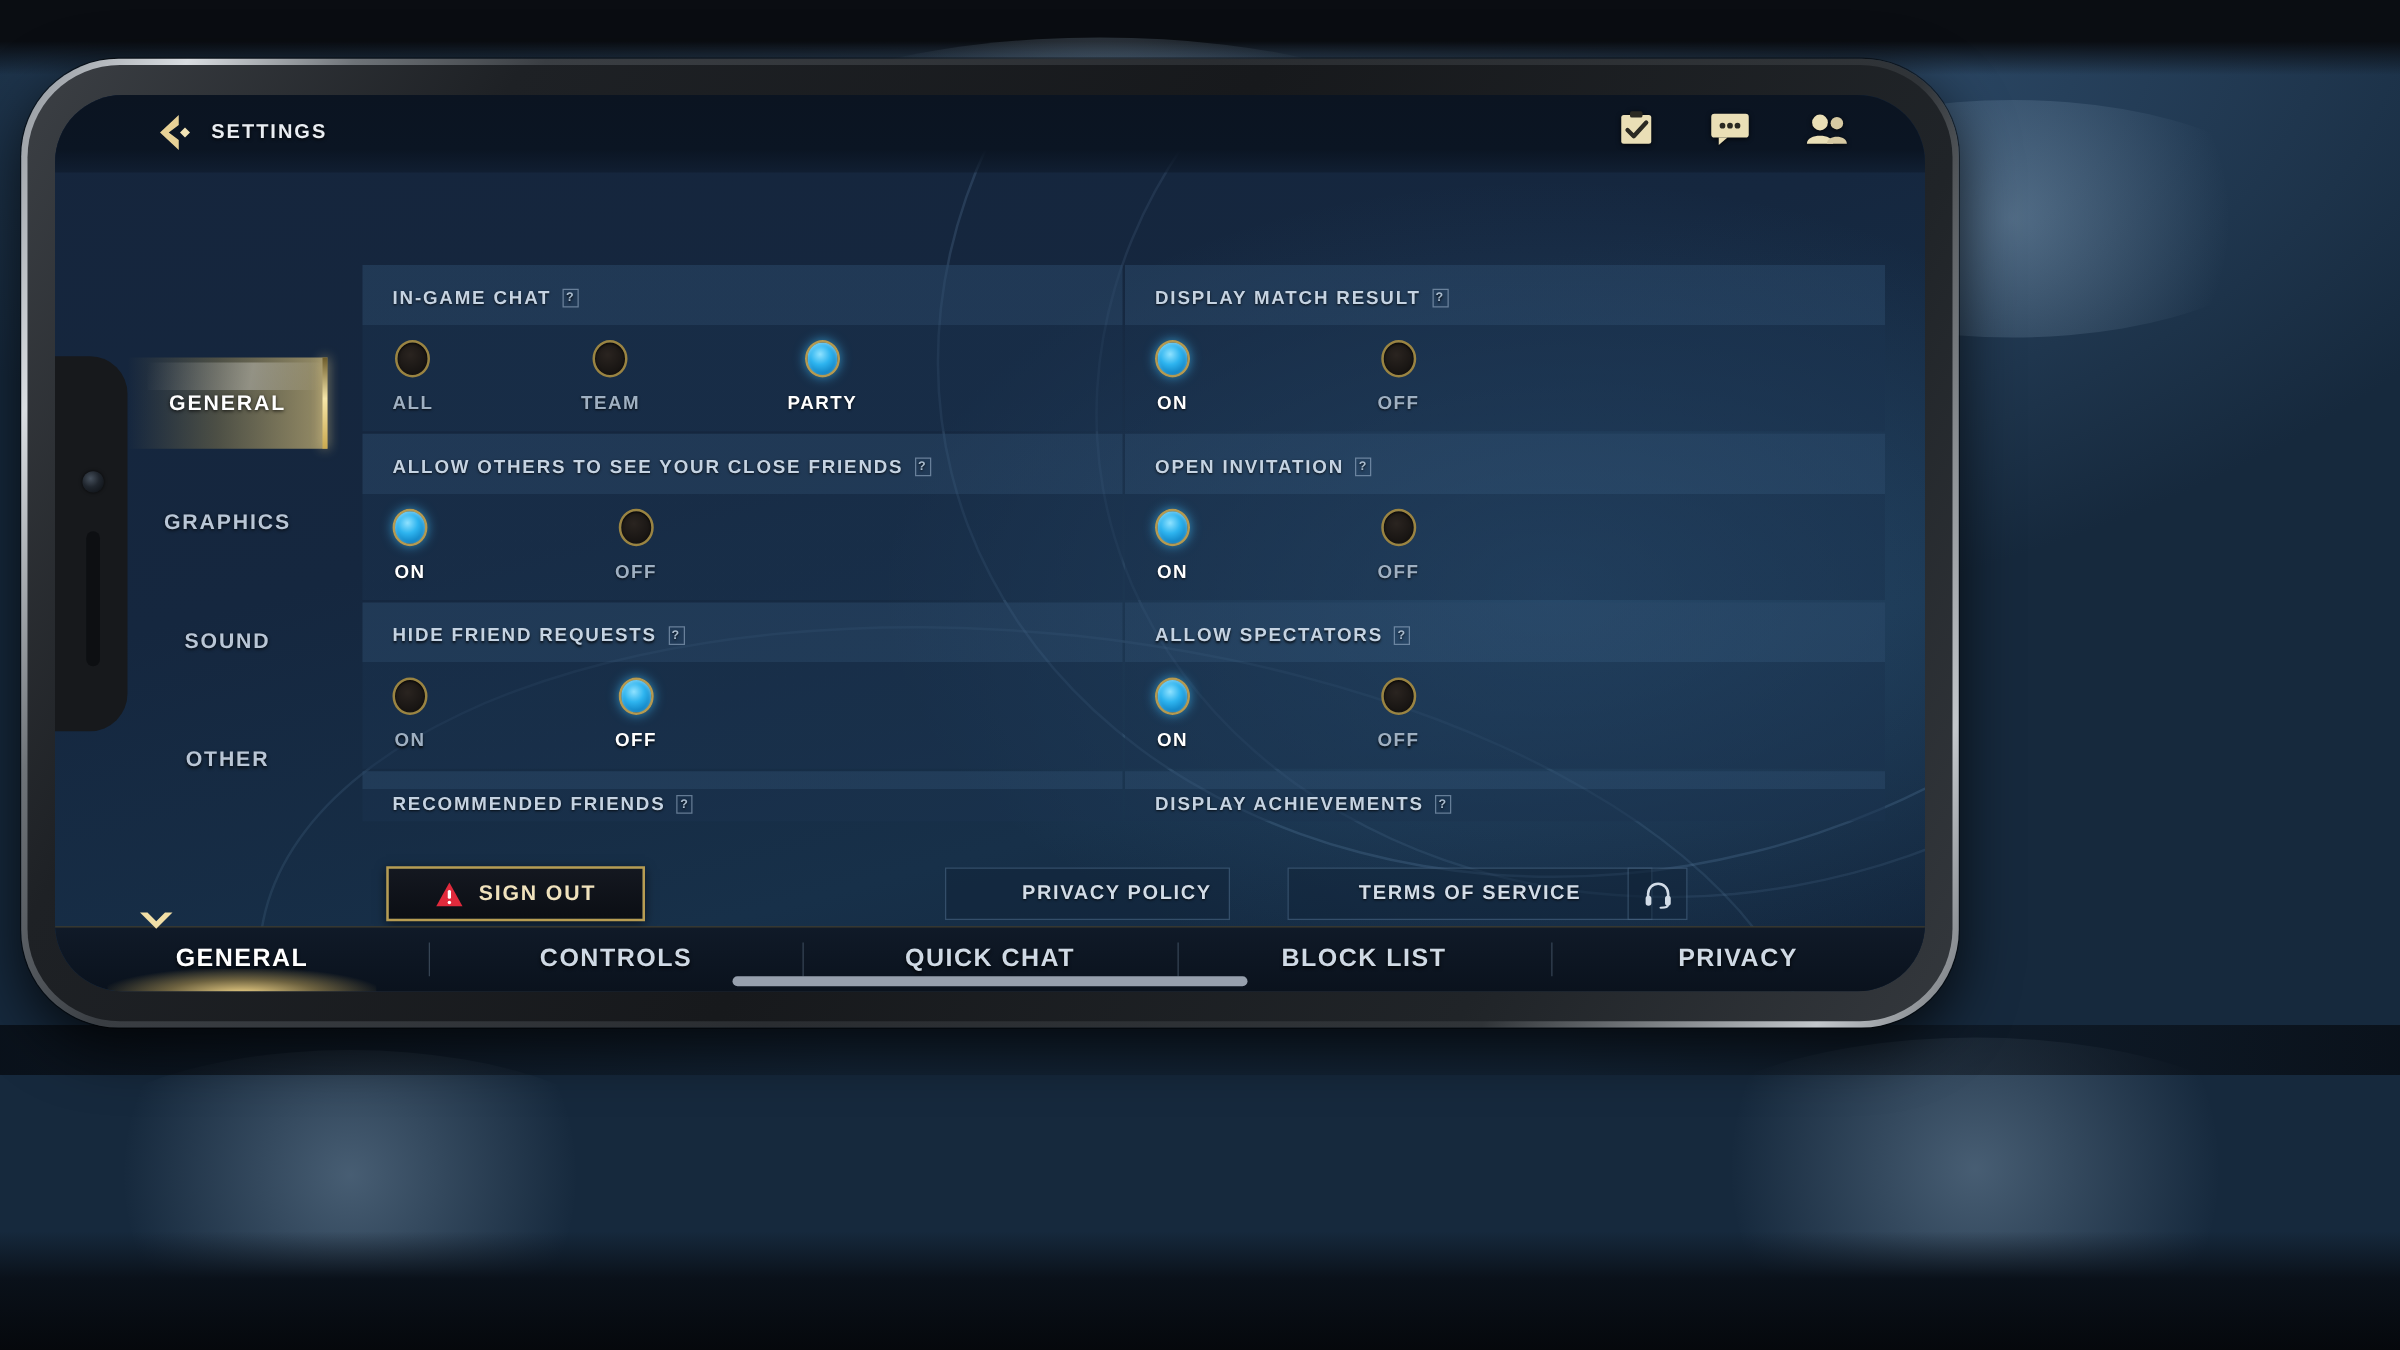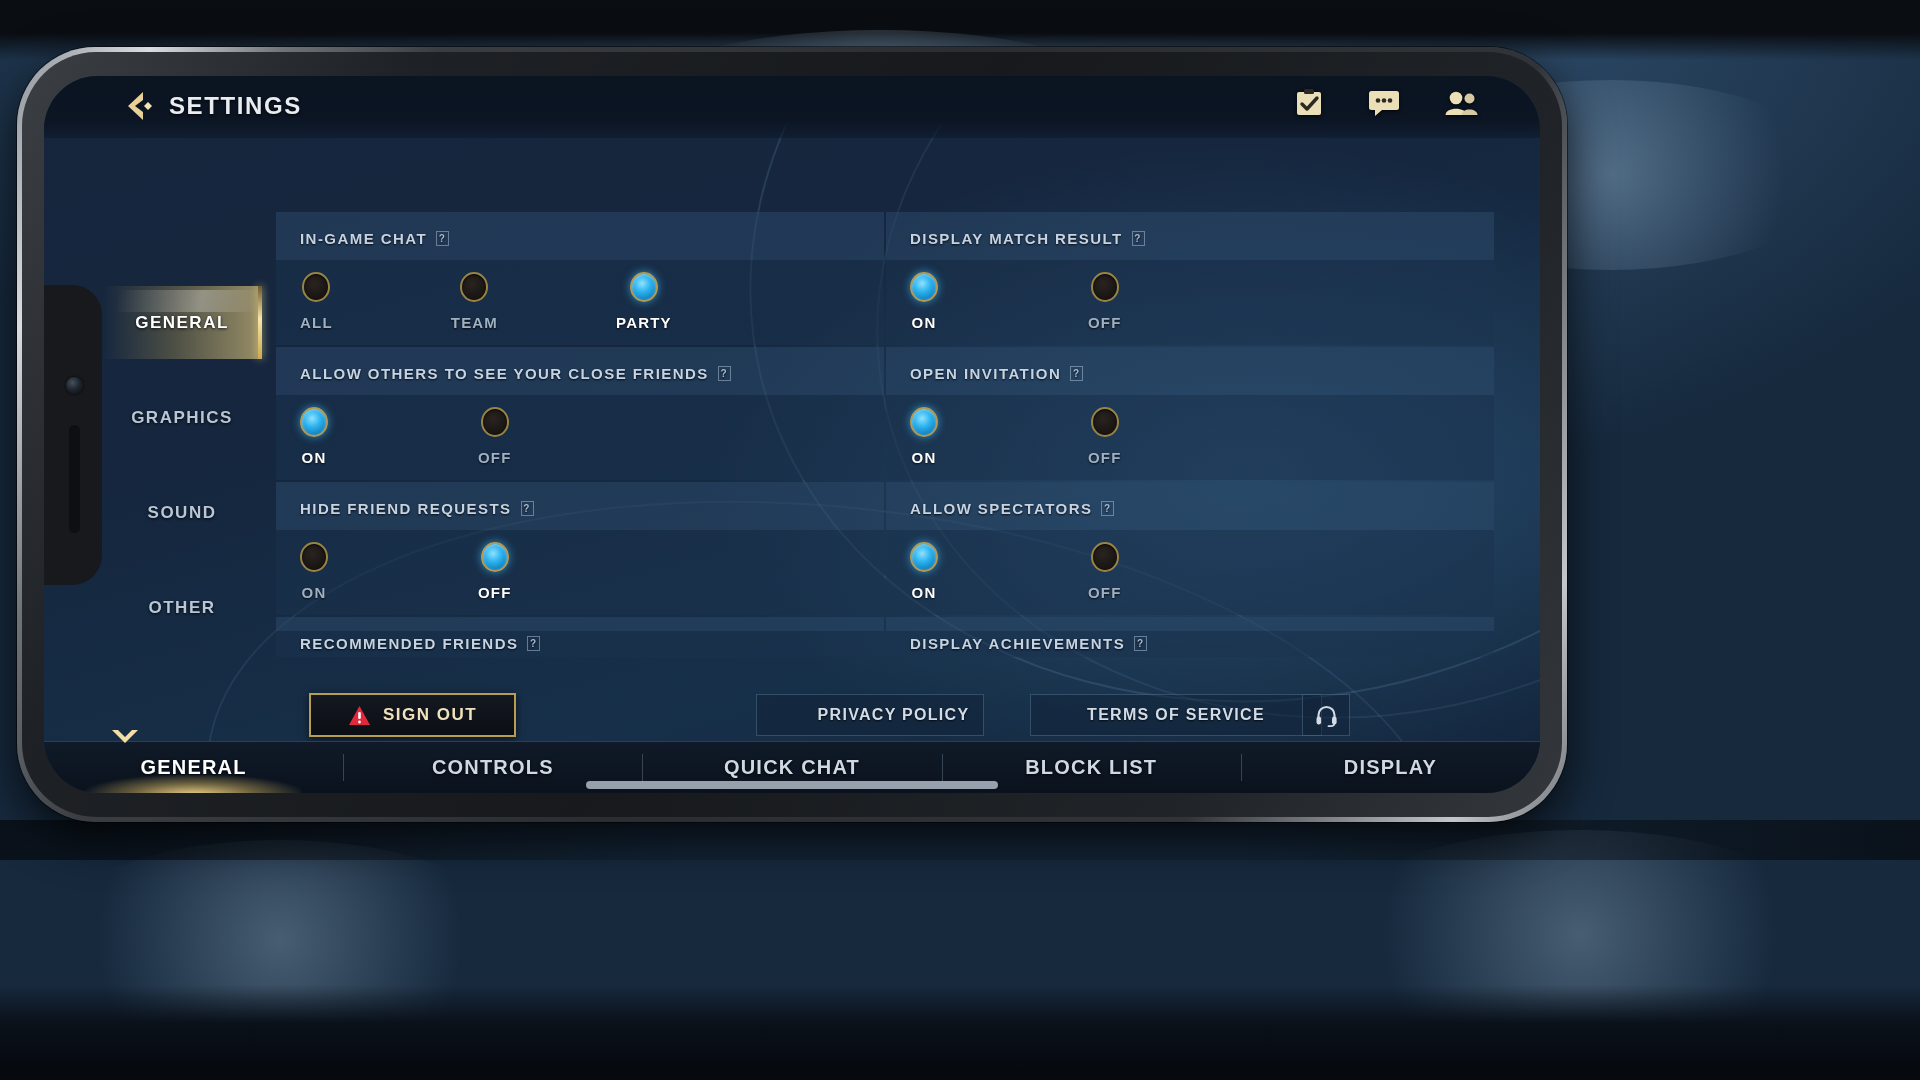--- a/index.html
+++ b/index.html
@@ -98,21 +98,21 @@
     position:absolute; left:0; right:0; top:0; height:62px;
     background:linear-gradient(180deg,#0b1421 0%,#0b1523 70%,rgba(11,21,35,.45) 100%);
     z-index:20;
   }
   #back-btn{
     position:absolute; left:82px; top:14px;
     display:flex; align-items:center; gap:13px; cursor:pointer;
   }
   #back-chevron{ width:30px; height:32px; display:block; }
   #page-title{
-    color:#e9edf2; font-size:24px; font-weight:bold; letter-spacing:1.6px;
+    color:#e9edf2; font-size:16px; font-weight:bold; letter-spacing:1.6px;
     text-shadow:0 1px 3px rgba(0,0,0,.9);
   }
   #top-icons{
     position:absolute; right:62px; top:12px;
     display:flex; align-items:center; gap:44px;
   }
   .top-icon{ cursor:pointer; display:block; filter:drop-shadow(0 1px 2px rgba(0,0,0,.8)); }
 
   
   #controlbar{
@@ -169,21 +169,21 @@
     box-shadow:0 0 9px rgba(240,215,140,.75);
   }
   .side-item.active:before{
     content:""; position:absolute; left:10%; top:4px; right:6px; height:22px;
     background:linear-gradient(100deg, rgba(255,255,255,0) 0%, rgba(255,255,255,.30) 60%, rgba(255,255,255,0) 100%);
     pointer-events:none;
   }
 
   
   #settings-grid{
-    position:absolute; left:232px; top:136px;
+    position:absolute; left:246px; top:136px;
     width:1218px;
     display:grid; grid-template-columns:1fr 1fr; column-gap:2px; row-gap:2px;
     z-index:15;
   }
   .cell{
     background:linear-gradient(180deg, rgba(42,72,104,.55) 0%, rgba(42,72,104,.55) 36%, rgba(26,50,78,.50) 36%, rgba(26,50,78,.50) 100%);
     padding:12px 24px 14px 24px;
     min-height:116px;
   }
   .cell.short{ min-height:40px; padding-bottom:0; }
@@ -476,21 +476,21 @@
         </div>
 
         <div id="bottomnav">
           <svg id="nav-marker" viewBox="0 0 30 16">
             <polygon points="2,1 15,14 28,1 22,1 15,8 8,1" fill="#f2dfa6"></polygon>
           </svg>
           <div class="navtab active">GENERAL</div>
           <div class="navtab">CONTROLS</div>
           <div class="navtab">QUICK CHAT</div>
           <div class="navtab">BLOCK LIST</div>
-          <div class="navtab">DISPLAY</div>
+          <div class="navtab">PRIVACY</div>
           <div id="home-indicator"></div>
         </div>
       </div>
 
       <div id="notch">
         <div id="notch-cam"></div>
         <div id="notch-speaker"></div>
       </div>
     </div>
   </div>

